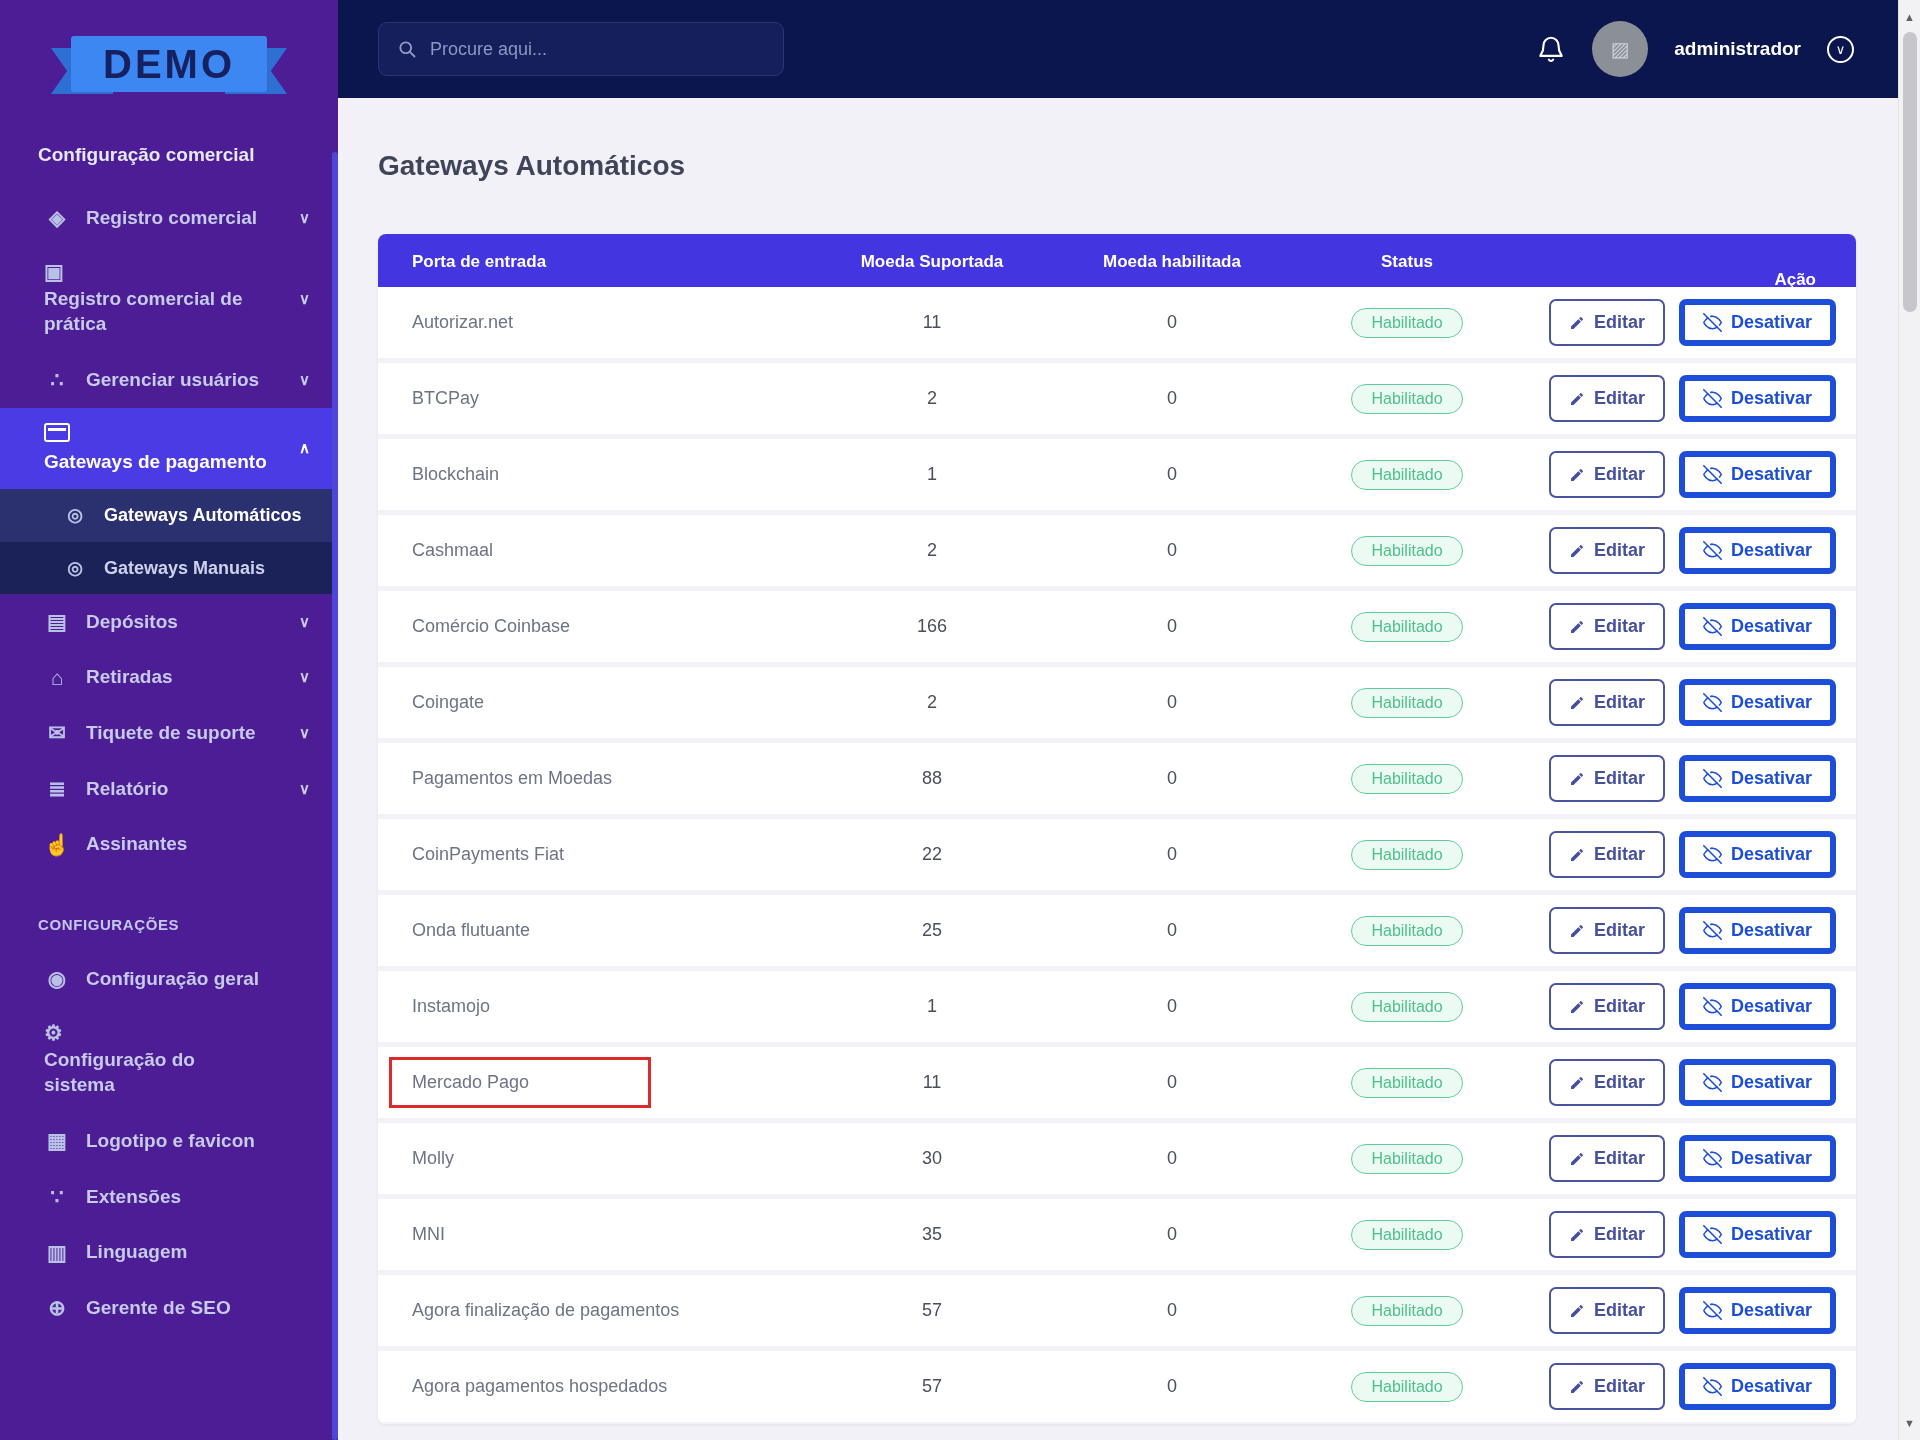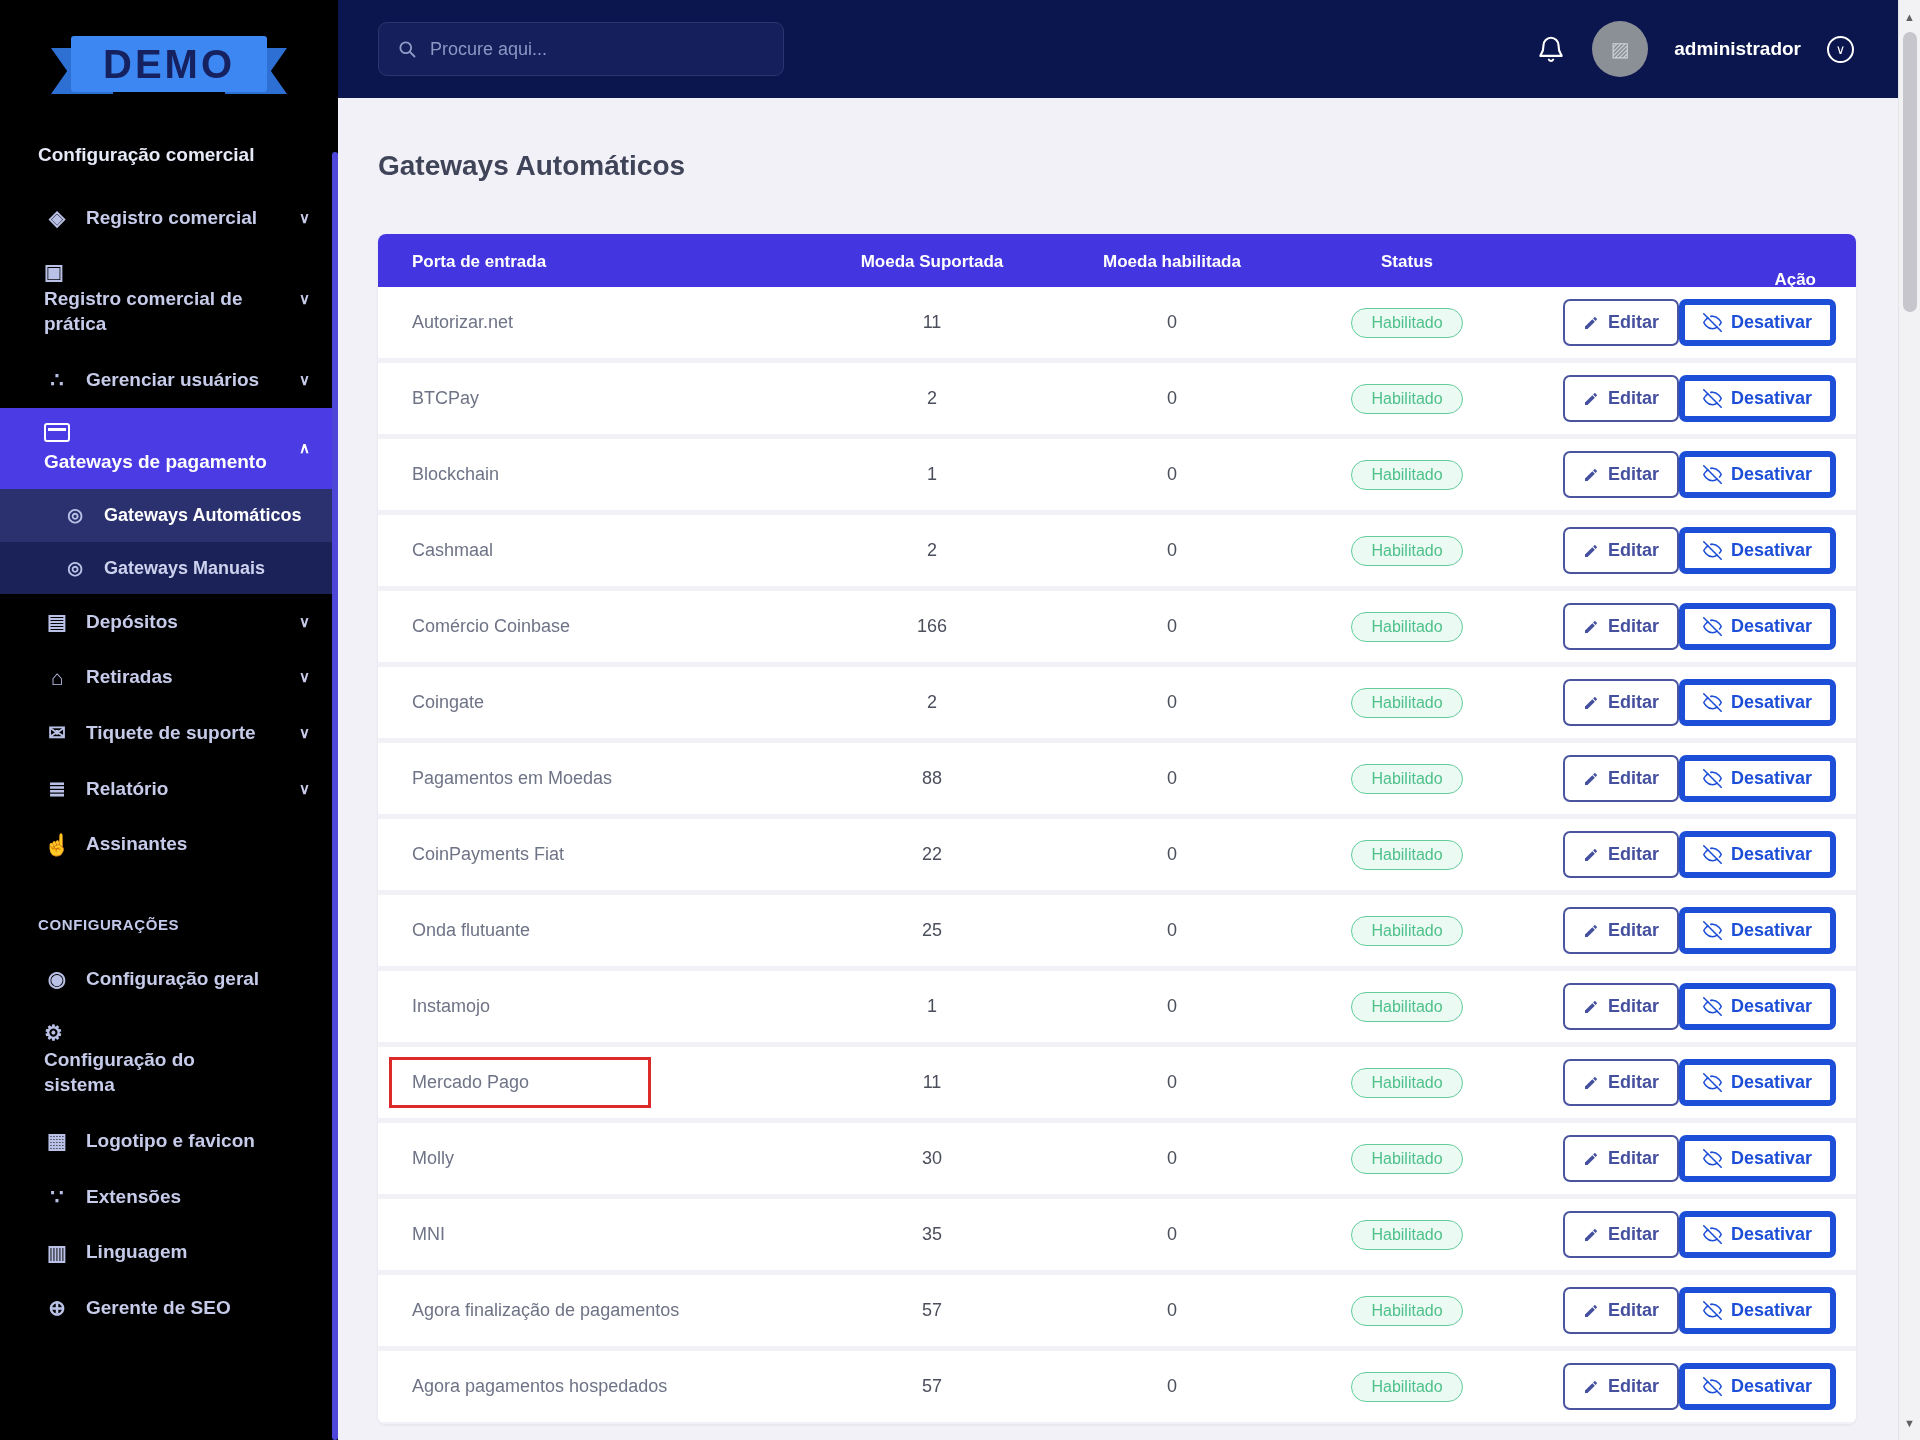--- a/index.html
+++ b/index.html
@@ -4,21 +4,21 @@
 <style>
   * { margin:0; padding:0; box-sizing:border-box; }
   html,body { background:#d8d8de; }
   .stage{
     position:relative; width:1920px; height:1440px; overflow:hidden;
     background:#f1f1f7; font-family:"Liberation Sans",sans-serif;
   }
 
   
   .sidebar{ position:absolute; left:0; top:0; width:338px; height:1440px;
-    background:#000000; color:#c6cbe9; overflow:hidden; }
+    background:#4c1d95; color:#c6cbe9; overflow:hidden; }
   .sidebar-scrollbar{ position:absolute; left:332px; top:152px; width:6px; height:1288px;
     background:#4d46d8; border-radius:3px; z-index:5; }
 
   .logo-wrap{ position:relative; width:236px; height:66px; margin:36px auto 0; }
   .logo-wrap .wing{ position:absolute; top:12px; width:62px; height:46px; background:#2d6fd3; }
   .logo-wrap .wing.left{ left:0;  clip-path:polygon(0 0,100% 0,100% 100%,0 100%,26% 50%); }
   .logo-wrap .wing.right{ right:0; clip-path:polygon(0 0,100% 0,74% 50%,100% 100%,0 100%); }
   .logo-band{ position:absolute; left:20px; right:20px; top:0; height:56px; background:#3d87f2;
     border-radius:3px; display:flex; align-items:center; justify-content:center;
     font-size:40px; font-weight:800; letter-spacing:3px; color:#16215f; }
@@ -82,21 +82,21 @@
   .trow{ display:grid; grid-template-columns:434px 240px 240px 230px 1fr; height:76px;
     border-bottom:5px solid #f1f1f7; align-items:center; background:#fff; font-size:18px; }
   .cell.name{ padding-left:34px; color:#6e7386; }
   .name-box{ display:inline-block; }
   .name-box.hl{ border:3px solid #da2a2a; padding:12px 20px; margin-left:-23px;
     min-width:262px; }
   .cell.num{ text-align:center; color:#4b4f5c; }
   .cell.status{ text-align:center; }
   .badge{ display:inline-block; border:1px solid #63cc9c; background:#ebfbf3; color:#4fc08a;
     border-radius:999px; padding:5px 19px; font-size:16px; }
-  .cell.actions{ display:flex; justify-content:flex-end; padding-right:20px; }
+  .cell.actions{ display:flex; justify-content:flex-end; gap:14px; padding-right:20px; }
   .btn{ display:inline-flex; align-items:center; gap:9px; height:47px; padding:0 18px;
     border-radius:7px; background:#fff; font-size:18px; font-weight:600; font-family:inherit; cursor:pointer; }
   .btn.edit{ border:2px solid #4a549f; color:#444f9e; }
   .btn.disable{ border:6px solid #1d4ed8; color:#1d4ed8; }
 
   
   .page-scrollbar{ position:absolute; right:0; top:0; width:22px; height:1440px;
     background:#f2f2f4; border-left:1px solid #e4e4e8; z-index:50; }
   .sb-arrow{ position:absolute; left:0; width:21px; height:22px; color:#5f5f64; font-size:11px;
     display:flex; align-items:center; justify-content:center; cursor:pointer; }

